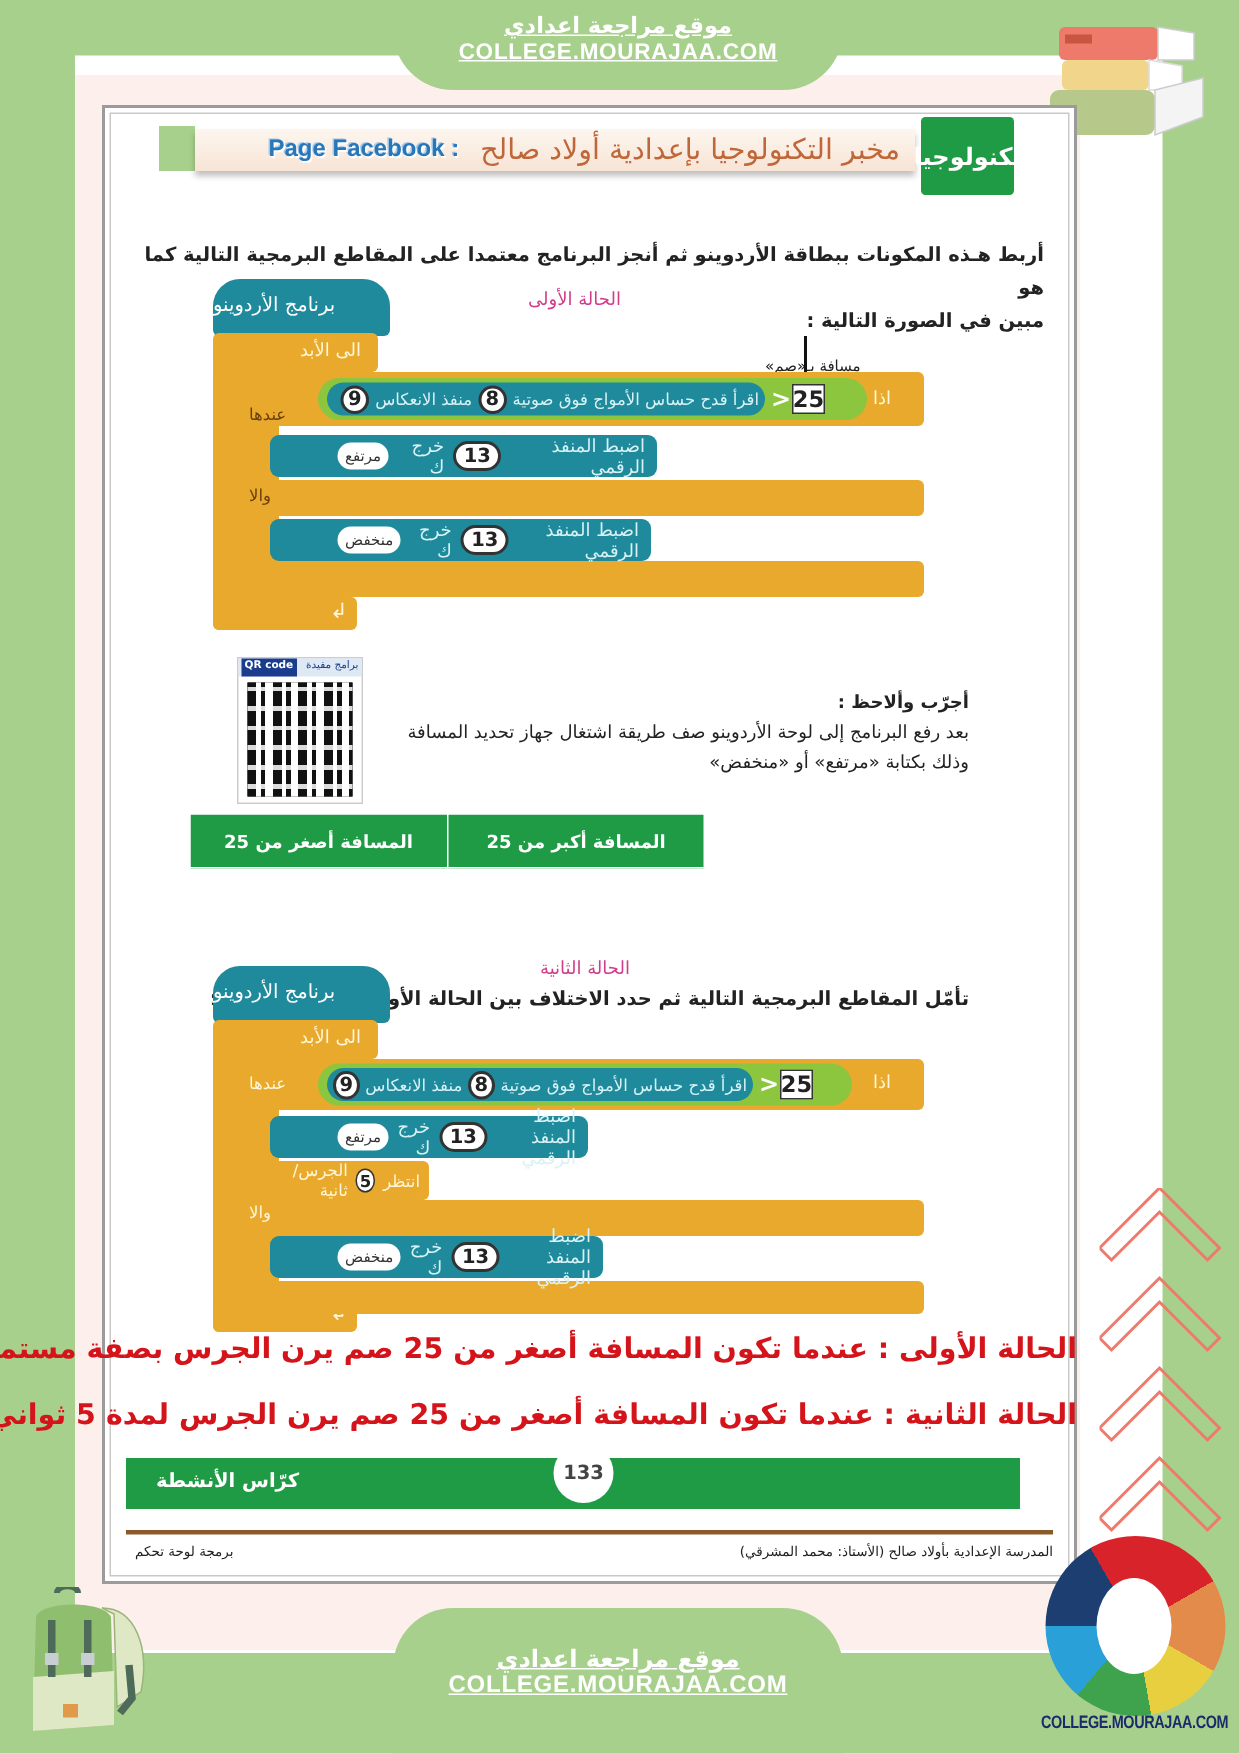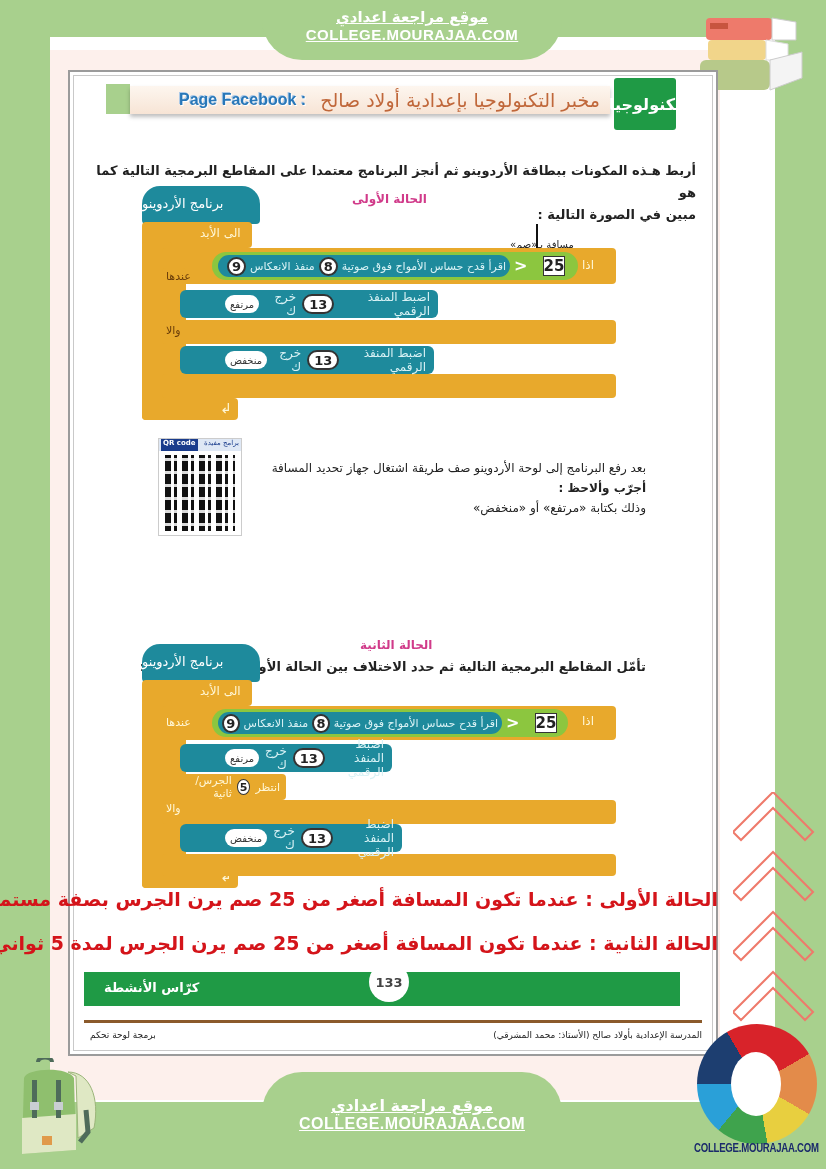--- a/index.html
+++ b/index.html
@@ -31,23 +31,23 @@
 
   .rtl-text { position: absolute; direction: rtl; text-align: right; color: #222; font-size: 13px; font-weight: bold; line-height: 22px; margin-top: 28px; }
   .hat { position: absolute; background: #1e8a9c; color: #fff; border-radius: 18px 18px 4px 4px; font-size: 13px; text-align: left; }
   .orange { position: absolute; background: #e8a92c; border-radius: 4px; }
   .orange-label { position: absolute; color: #fff7d6; font-size: 12px; direction: rtl; }
   .teal-cmd { position: absolute; background: #1e8a9c; color: #d9f2f5; border-radius: 6px; font-size: 12px; display: flex; align-items: center; direction: rtl; padding: 0 8px; gap: 6px; height: 28px; }
   .green-cond { position: absolute; background: #8cc63f; border-radius: 14px; height: 28px; }
   .teal-cond { position: absolute; background: #1e8a9c; border-radius: 14px; height: 22px; color: #d9f2f5; font-size: 11px; display: flex; align-items: center; direction: rtl; padding: 0 4px; gap: 4px; white-space: nowrap; }
   .num-circle { background: #fff; color: #222; border-radius: 50%; width: 19px; height: 19px; font-size: 13px; font-weight: bold; display: inline-flex; align-items: center; justify-content: center; border: 2px solid #333; }
   .num-pill { background: #fff; color: #222; border-radius: 10px; padding: 0 5px; height: 20px; font-size: 13px; font-weight: bold; display: inline-flex; align-items: center; justify-content: center; border: 2px solid #333; }
-  .num-box { background: #fff; color: #222; width: 22px; height: 20px; font-size: 15px; font-weight: bold; display: inline-flex; align-items: center; justify-content: center; border: 1px solid #333; margin-left: 15px; }
+  .num-box { background: #fff; color: #222; width: 22px; height: 20px; font-size: 15px; font-weight: bold; display: inline-flex; align-items: center; justify-content: center; border: 1px solid #333; }
   .str-pill { background: #fff; color: #333; border-radius: 9px; padding: 0 5px; height: 18px; font-size: 10px; display: inline-flex; align-items: center; margin-left: 37px; }
-  .case-title { position: absolute; color: #d13b8a; font-size: 12px; font-weight: bold; direction: rtl; }
+  .case-title { position: absolute; color: #d13b8a; font-size: 12px; font-weight: normal; direction: rtl; }
 
   .qr { position: absolute; left: 88px; top: 366px; width: 84px; height: 98px; border: 1px solid #ccc; background: #fff; }
   .qr-tag { position: absolute; left: 0; top: 0; right: 0; height: 12px; background: #dfe8f5; font-size: 7px; color: #1a3c8c; direction: rtl; display: flex; justify-content: space-between; padding: 0 2px; }
   .qr-tag b { background: #1a3c8c; color: #fff; padding: 0 2px; }
   .qr-code { position: absolute; left: 6px; top: 16px; width: 70px; height: 76px; background:
     repeating-linear-gradient(90deg, #111 0 6px, #fff 6px 9px, #111 9px 12px, #fff 12px 17px),
     #111; }
   .qr-code::after { content: ""; position: absolute; inset: 0; background: repeating-linear-gradient(0deg, transparent 0 5px, rgba(255,255,255,.85) 5px 8px, transparent 8px 13px); }
 
   .result-table { position: absolute; left: 56px; top: 470px; width: 526px; border-collapse: collapse; direction: ltr; }
@@ -190,27 +190,32 @@
   </div>
 
   <div class="qr">
     <div class="qr-tag">
         <span>برامج مفيدة</span>
         <b>QR code</b>
       </div>
     <div class="qr-code"></div>
   </div>
   <div class="rtl-text" style="right:70px; top:358px; width:450px; font-size:12px; line-height:20px; font-weight:normal;">
+    <div style="font-weight:bold;">أجرّب وألاحظ :</div>
     <div>بعد رفع البرنامج إلى لوحة الأردوينو صف طريقة اشتغال جهاز تحديد المسافة</div>
-    <div style="font-weight:bold;">أجرّب وألاحظ :</div>
     <div>وذلك بكتابة «مرتفع» أو «منخفض»</div>
   </div>
 
   <table class="result-table">
     <tbody>
+        <tr>
+      <td class="th-cell" style="width:172px;">المسافة أصغر من 25</td>
+      <td class="th-cell" style="width:172px;">المسافة أكبر من 25</td>
+      <td style="width:182px; background:transparent;"></td>
+    </tr>
   </tbody>
     </table>
 
   <div class="rtl-text" style="right:70px; top:556px; width:560px;">تأمّل المقاطع البرمجية التالية ثم حدد الاختلاف بين الحالة الأولى والحالة الثانية :</div>
 
   <div class="case-title" style="left:290px; top:566px;">الحالة الثانية</div>
 
   <div class="hat" style="left:72px; top:572px; width:118px; height:38px; line-height:36px;">برنامج الأردوينو</div>
   <div class="orange" style="left:72px; top:608px; width:110px; height:26px;"></div>
   <div class="orange-label" style="left:130px; top:612px;">الى الأبد</div>

